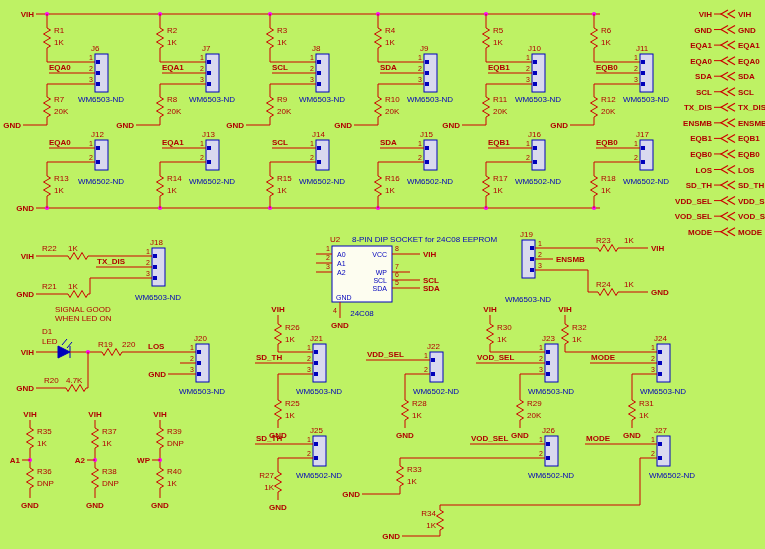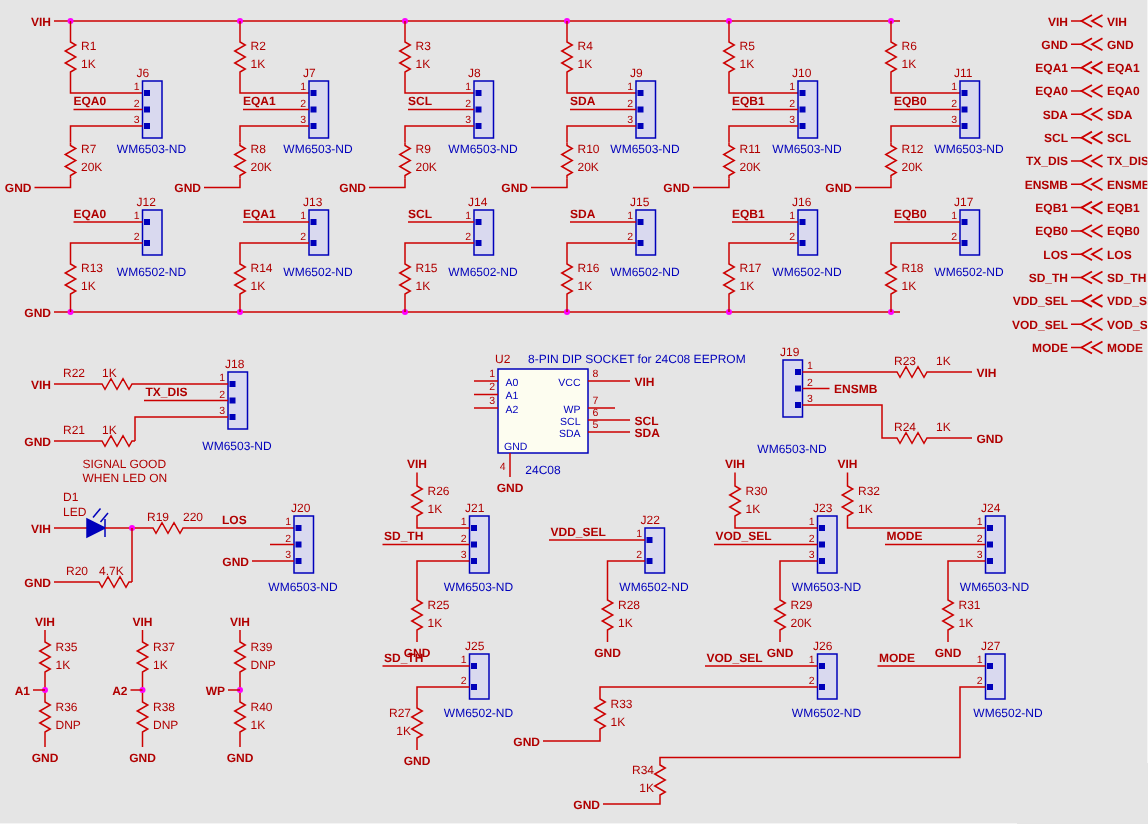--- a/index.html
+++ b/index.html
@@ -1,16 +1,16 @@
 <!DOCTYPE html>
 <html><head>
 <meta charset="utf-8">
 <style>
   html,body{margin:0;padding:0;background:#ffffff;}
-  #stage{width:765px;height:549px;position:relative;background:#e5e5e5;overflow:hidden;}
+  #stage{width:765px;height:549px;position:relative;background:#bef264;overflow:hidden;}
   svg text{font-family:"Liberation Sans", sans-serif;}
 </style>
 </head>
 <body>
 
 <div id="stage">
   <svg id="schematic" width="765" height="549" viewBox="0 0 765 549">
       <polyline points="36,14 600,14" fill="none" stroke="#cc0000" stroke-width="1"></polyline>
       <text x="34" y="17" fill="#b00000" font-size="8" text-anchor="end" font-weight="bold">VIH</text>
       <polyline points="36,208 600,208" fill="none" stroke="#cc0000" stroke-width="1"></polyline>

